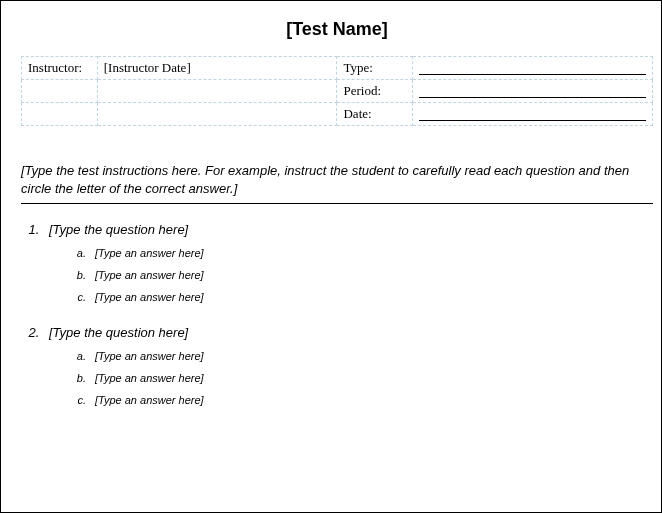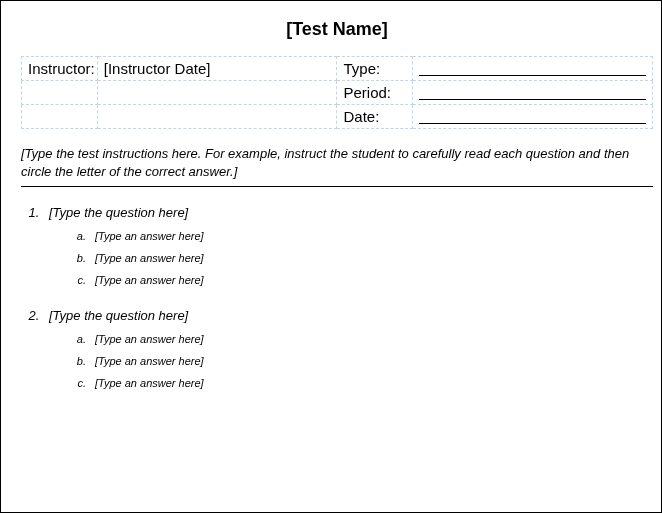--- a/index.html
+++ b/index.html
@@ -28,34 +28,35 @@
   table.info {
     width: 100%;
     border-collapse: collapse;
     table-layout: fixed;
   }
   table.info td {
     border: 1px dashed #bcd6f0;
     padding: 3px 6px;
     vertical-align: middle;
     height: 22px;
-    font-size: 15px;
+    font-size: 13px;
+    font-family: Liberation Serif, serif;
   }
   table.info td.lblcol { width: 12%; }
   table.info td.valcol { width: 38%; }
   table.info td.rlbl   { width: 12%; }
   table.info td.rval   { width: 38%; }
   .underline {
     display: block;
     width: 100%;
     height: 14px;
     border-bottom: 1px solid #000;
   }
   .instructions {
-    margin-top: 16px;
+    margin-top: 36px;
     font-style: italic;
     font-size: 13px;
     padding-bottom: 6px;
     border-bottom: 1px solid #000;
     line-height: 1.35;
   }
   ol.questions {
     margin: 18px 0 0 0;
     padding-left: 22px;
   }

